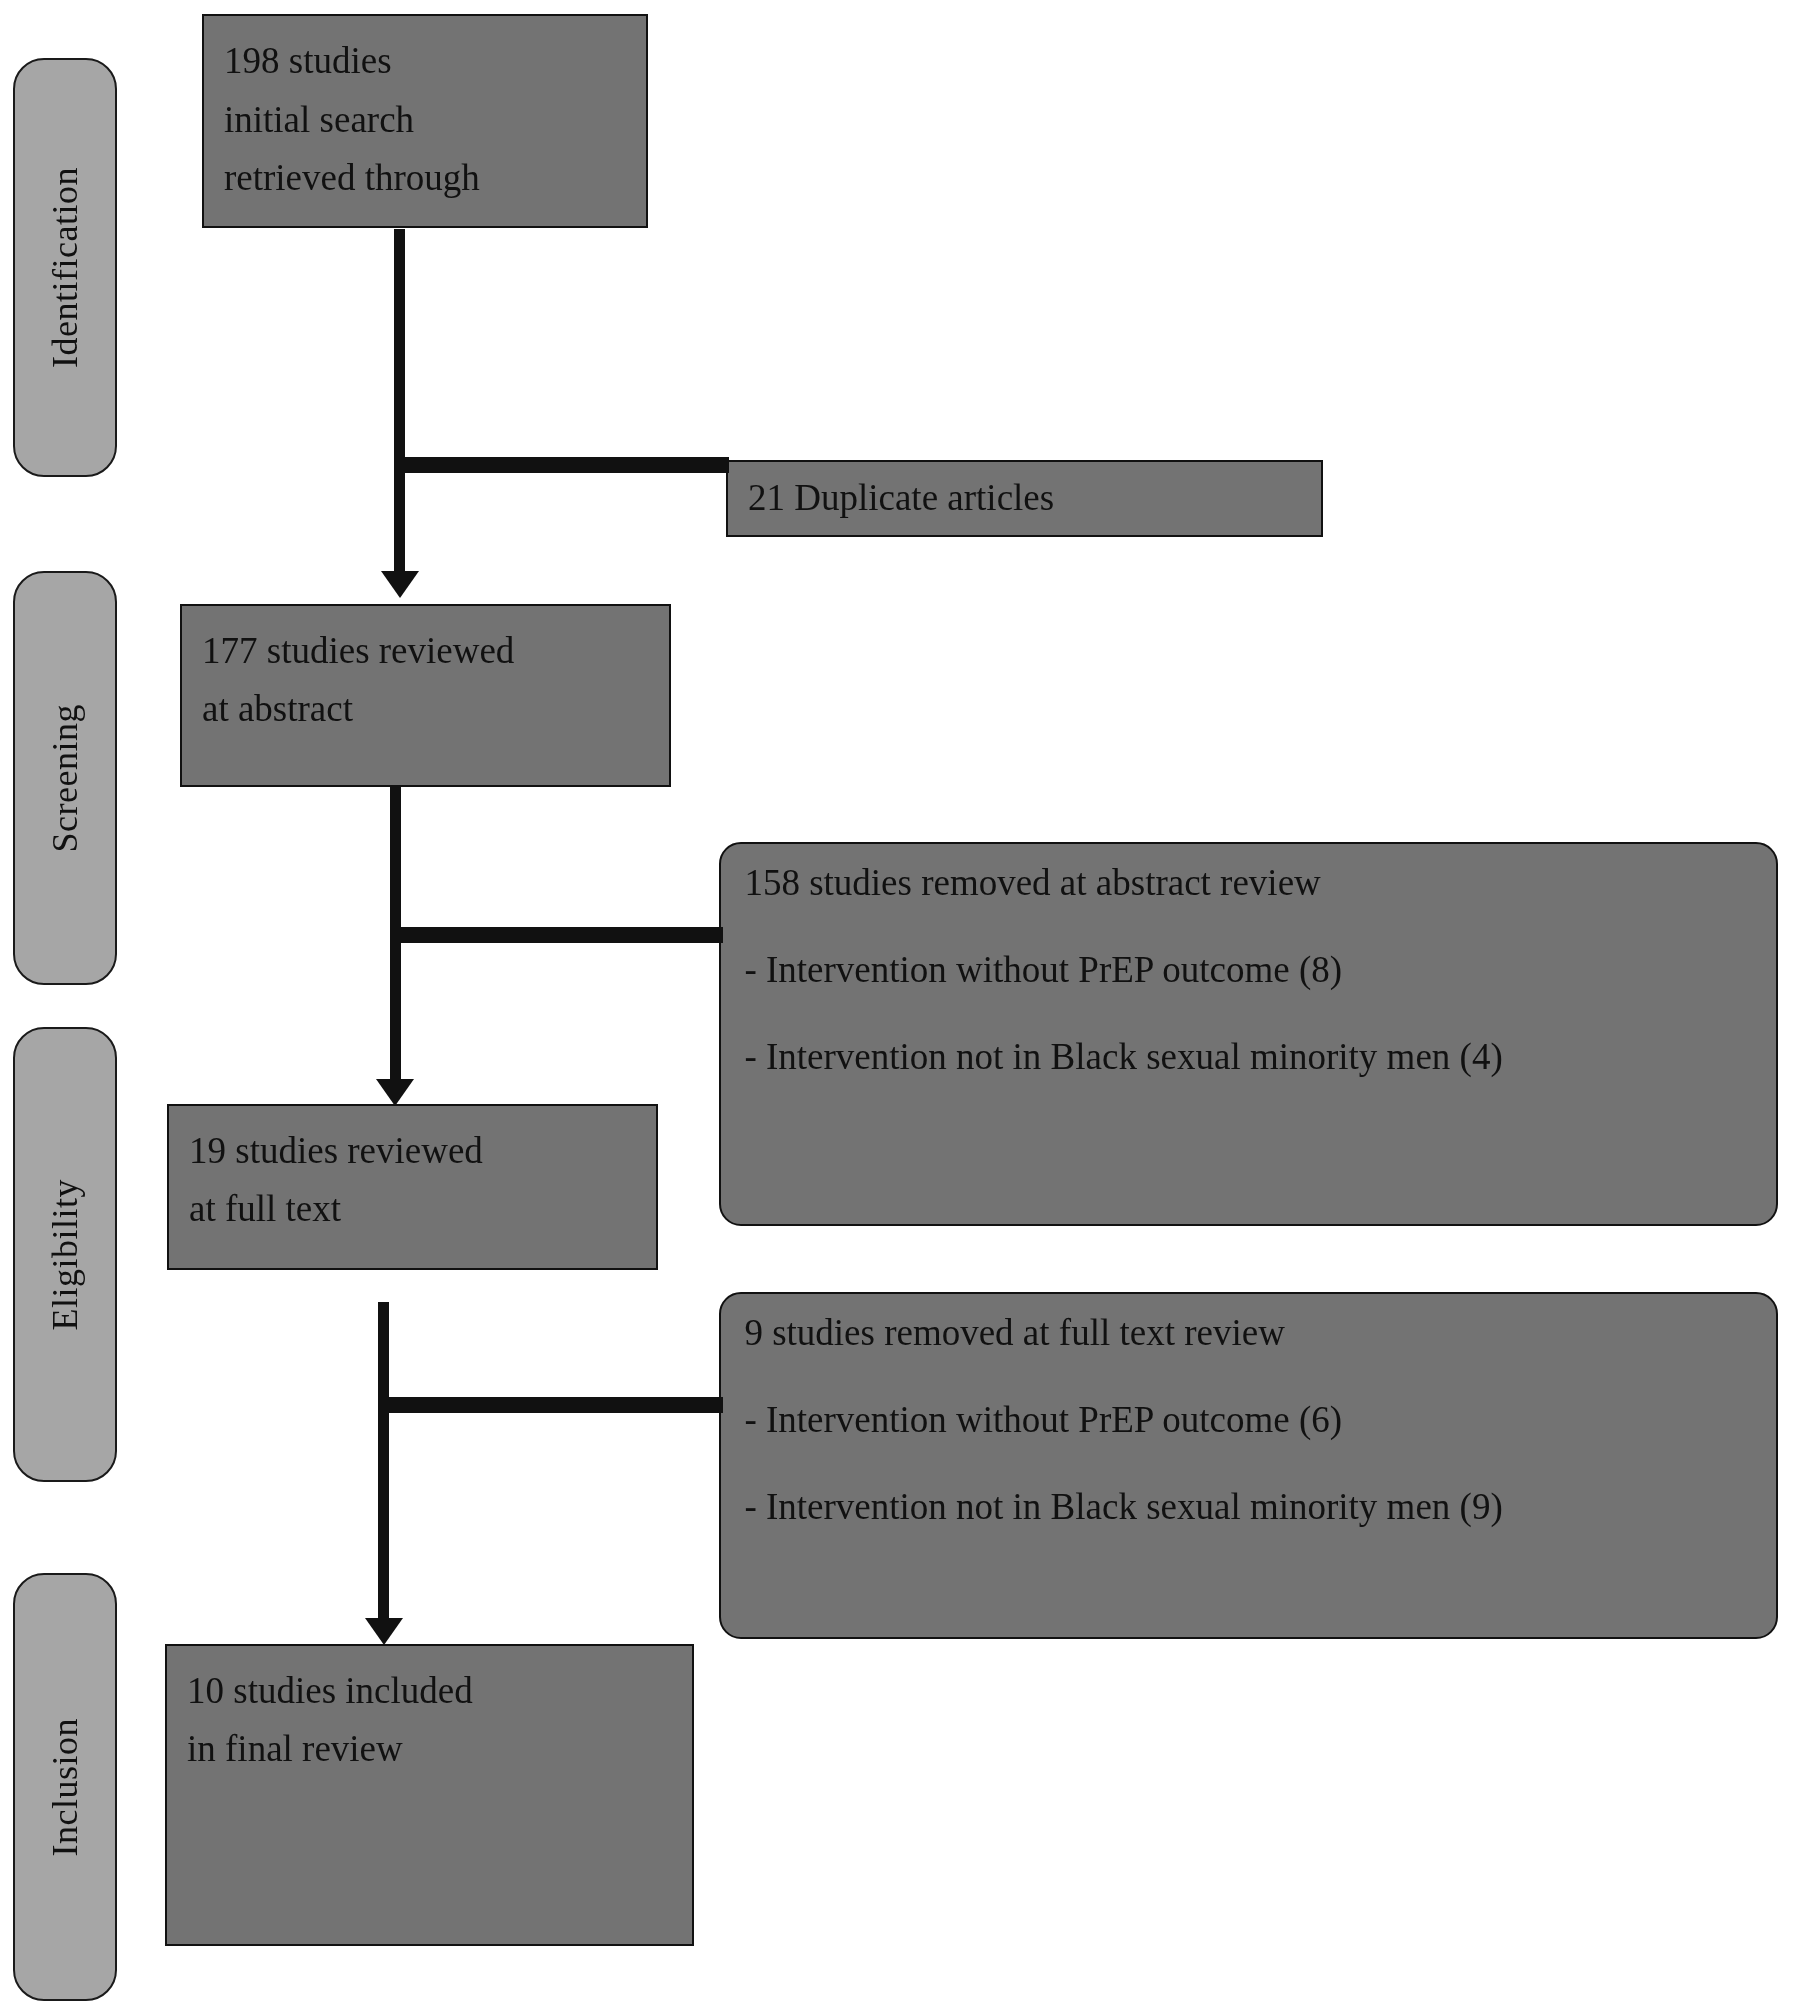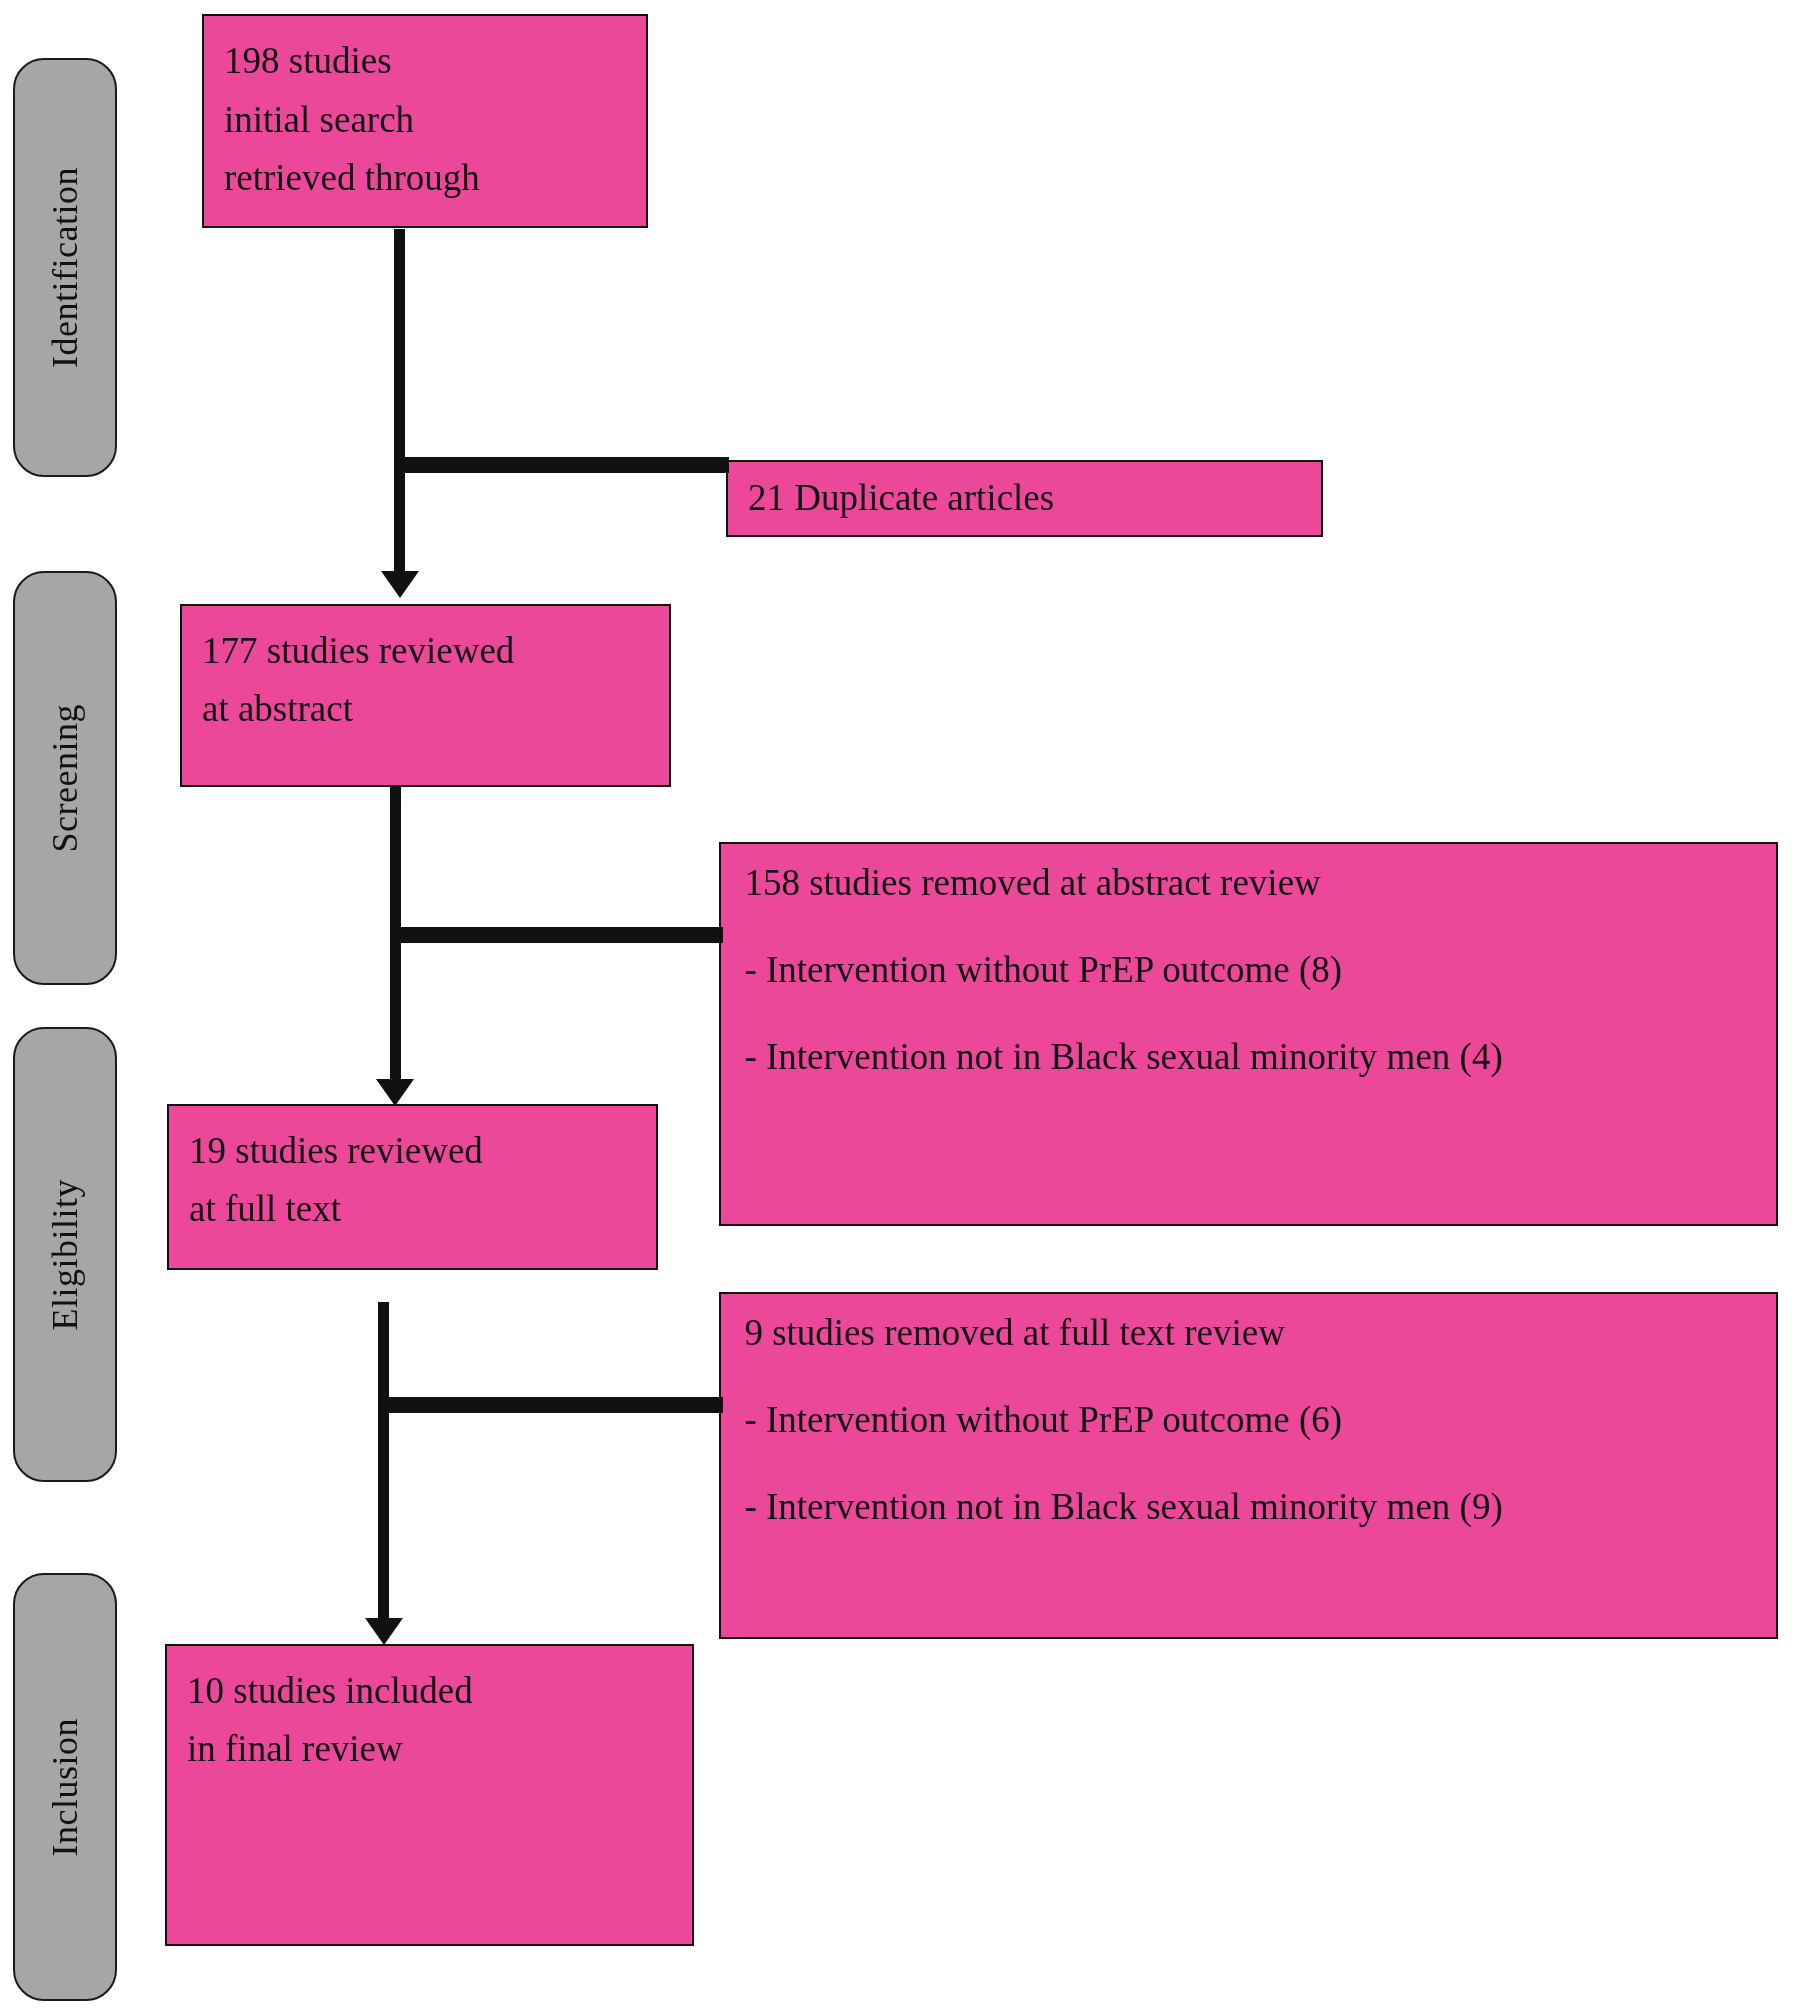--- a/index.html
+++ b/index.html
@@ -37,35 +37,36 @@
     font-size: 36px;
     letter-spacing: 0.5px;
     color: #111111;
     white-space: nowrap;
     line-height: 1;
   }
 
   
   .flow-box {
     position: absolute;
-    background: #ec4899;
+    background: #737373;
     border: 2.7px solid #111111;
     box-sizing: border-box;
     padding: 16px 20px 9px 20px;
   }
   .flow-box .box-line {
     font-size: 37px;
     line-height: 1.62;
     color: #111111;
     white-space: nowrap;
   }
   .flow-box.narrow .box-line { line-height: 1.58; }
 
   .flow-box.exclusion {
     padding: 20px 23.4px 7.2px 23.4px;
+    border-radius: 22px;
   }
   .flow-box.exclusion .box-line {
     font-size: 37px;
     line-height: 1.0;
     margin-bottom: 50px;
   }
   .flow-box.exclusion .box-line:last-child { margin-bottom: 0; }
 
   
   .v-line {

